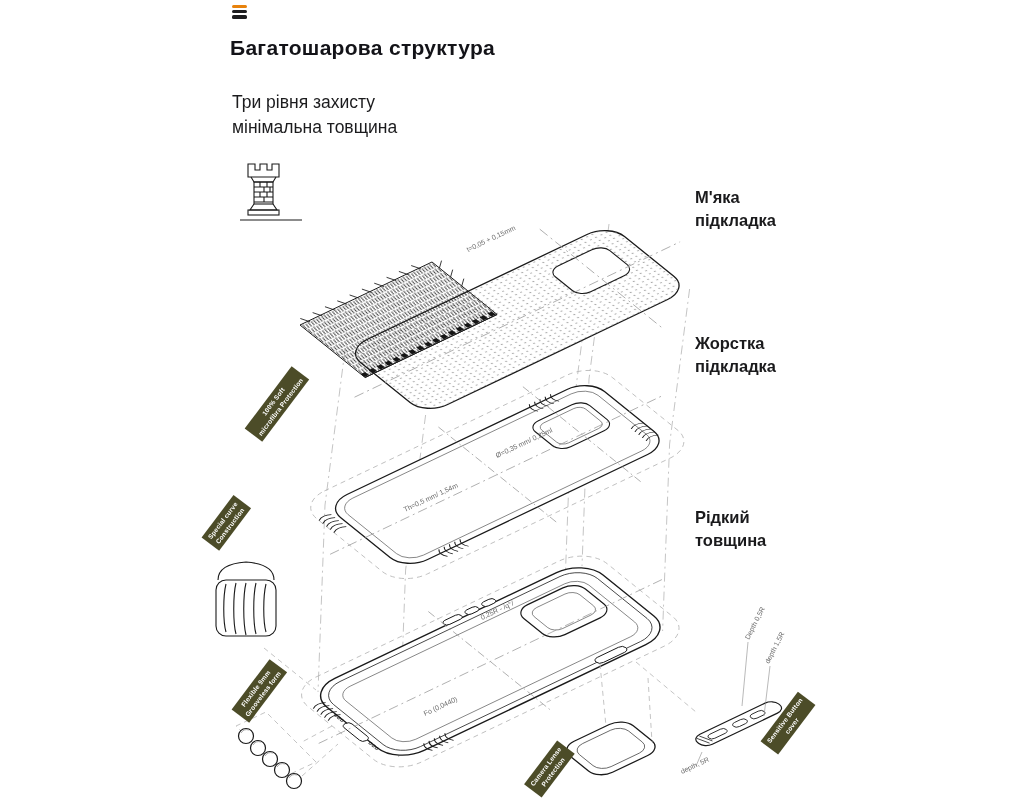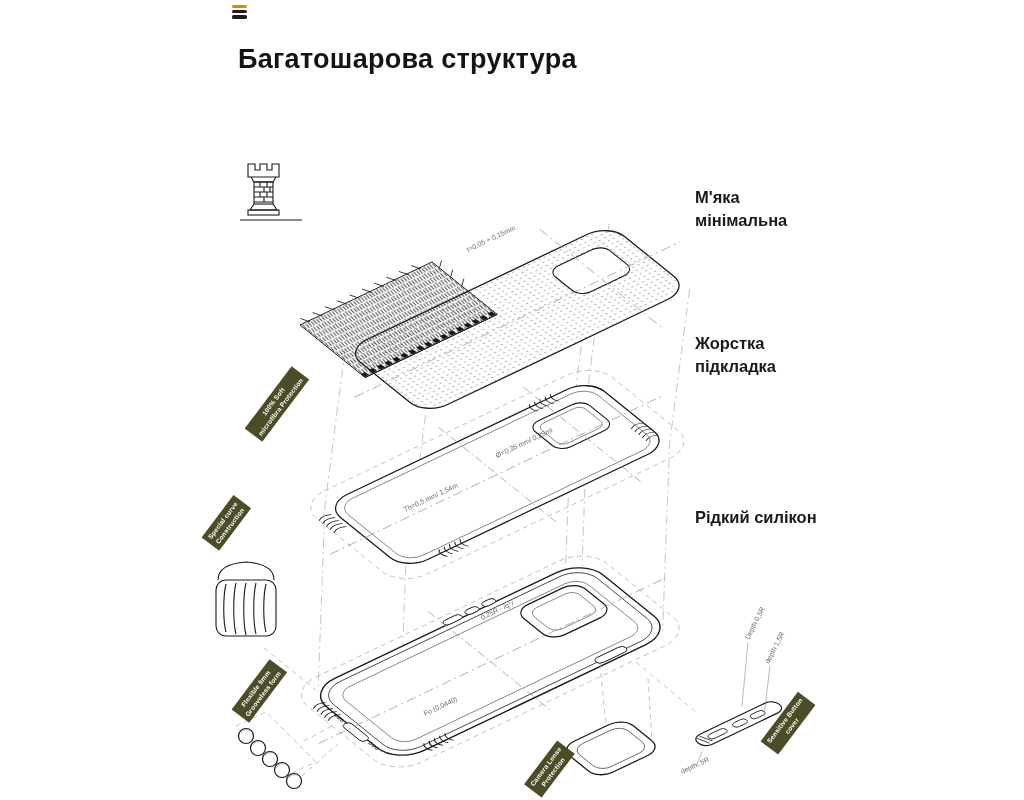--- a/index.html
+++ b/index.html
@@ -1,21 +1,21 @@
 <!DOCTYPE html>
 <html><head>
 <meta charset="utf-8">
 <style>
   html,body{margin:0;padding:0;background:#fff;}
   body{font-family:"Liberation Sans",sans-serif;}
   #stage{position:relative;width:1024px;height:800px;overflow:hidden;background:#fff;color:#15151a;}
   .logo{position:absolute;left:232px;top:5px;display:flex;flex-direction:column;gap:2px;}
   .logo .bar{width:15px;height:3.2px;border-radius:1.6px;background:#1d1d1f;}
   .logo .bar.orange{background:#e8820c;}
-  h1.title{position:absolute;left:230px;top:36px;margin:8px;font-size:27px;font-weight:800;letter-spacing:.3px;color:#131318;}
+  h1.title{position:absolute;left:230px;top:36px;margin:0;font-size:21px;font-weight:800;letter-spacing:.3px;color:#131318;}
   .subtitle{position:absolute;left:232px;top:90px;font-size:17.5px;line-height:1.42;font-weight:500;color:#1c1c1e;}
   .layer-label{position:absolute;left:695px;width:125px;font-size:16.5px;line-height:1.42;font-weight:600;color:#1a1a1c;}
   #lab1{top:186px}
   #lab2{top:332px}
   #lab3{top:506px}
   svg#diagram{position:absolute;left:0;top:0;}
   .badge{position:absolute;background:#4c4c28;color:#fff;font-size:6.5px;font-weight:700;line-height:1.4;
          padding:2px 4px;text-align:center;transform:rotate(-53deg);transform-origin:center center;letter-spacing:.2px;}
   .badge span{display:block;white-space:nowrap;}
   #badge1{left:238px;top:393px}
@@ -31,24 +31,28 @@
 <div id="stage">
 
   <div class="logo">
     <span class="bar orange"></span>
     <span class="bar"></span>
     <span class="bar"></span>
   </div>
 
   <h1 class="title">Багатошарова структура</h1>
 
-
-  <div class="layer-label" id="lab1">М'яка мінімальна</div>
+  <div class="subtitle">
+    <span>Три рівня захисту</span><br>
+    <span>мінімальна товщина</span>
+  </div>
+
+  <div class="layer-label" id="lab1">М'яка підкладка</div>
   <div class="layer-label" id="lab2">Жорстка підкладка</div>
-  <div class="layer-label" id="lab3">Рідкий силікон</div>
+  <div class="layer-label" id="lab3">Рідкий товщина</div>
 
   <svg id="diagram" width="1024" height="800" viewBox="0 0 1024 800">
     <defs>
       <pattern id="dots" width="6" height="6" patternUnits="userSpaceOnUse">
         <circle cx="3" cy="3" r="0.85" fill="#8f8f8f"></circle>
       </pattern>
       <pattern id="fur" width="6" height="9" patternUnits="userSpaceOnUse">
         <path d="M1,9 L2.2,1 M4,9 L5.2,2" stroke="#1c1c1c" stroke-width="0.9" fill="none"></path>
       </pattern>
       <g id="fan" stroke="#1a1a1a" stroke-width="1" fill="none">

